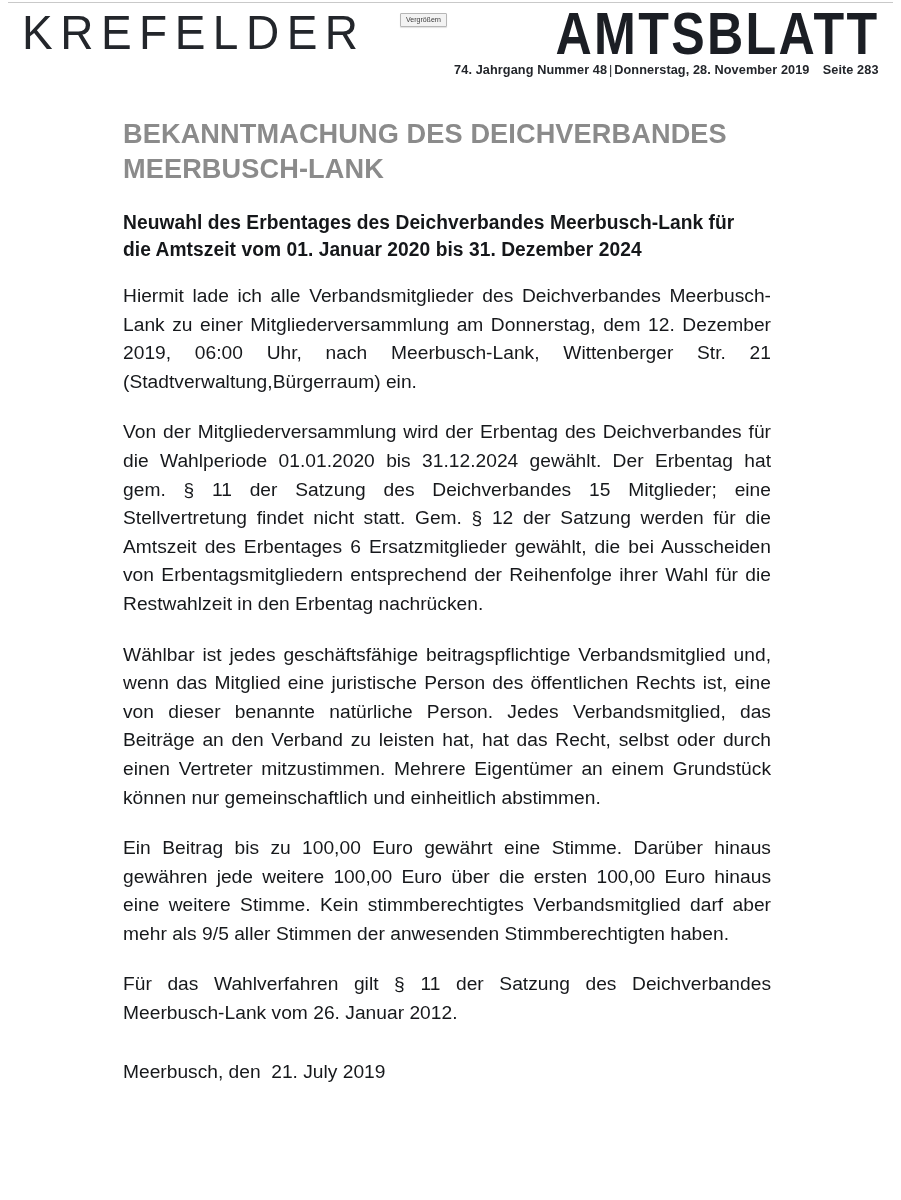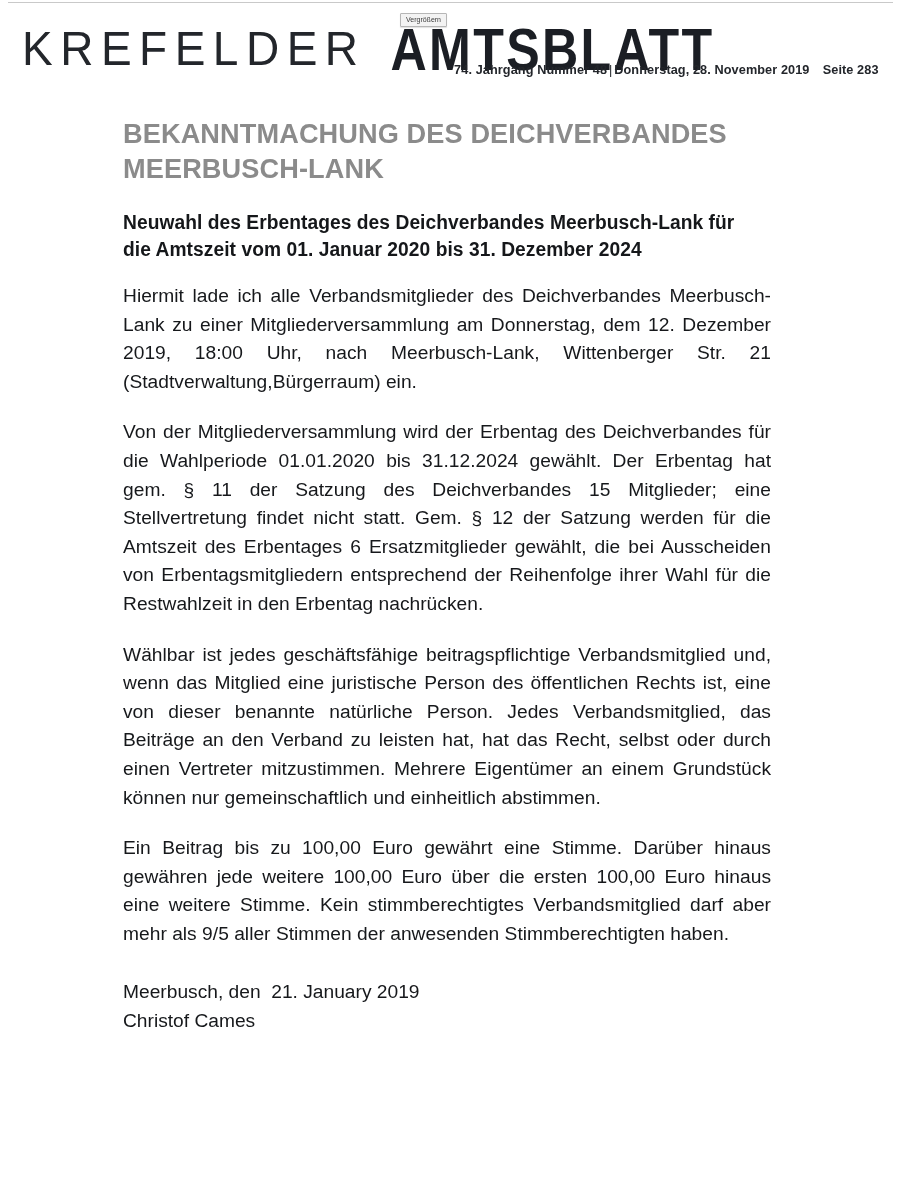--- a/index.html
+++ b/index.html
@@ -39,24 +39,24 @@
     position: absolute;
     top: 4px;
     left: 0;
     right: 0;
     height: 56px;
   }
 
   .masthead-inner {
     position: relative;
     height: 56px;
-    padding: 16px 20px 0 22px;
+    padding: 0 20px 0 22px;
     display: flex;
     align-items: flex-start;
-    justify-content: flex-start;
+    justify-content: space-between;
   }
 
   .wordmark-light {
     font-family: "Liberation Sans", sans-serif;
     font-weight: 400;
     font-size: 46px;
     line-height: 52px;
     letter-spacing: 7.5px;
     color: #23262b;
     white-space: nowrap;
@@ -188,28 +188,28 @@
   <div class="issue-line">
     <span>74. Jahrgang Nummer 48</span><span class="issue-sep">|</span><span>Donnerstag, 28. November 2019</span><span class="issue-page">Seite 283</span>
   </div>
 
   <div class="article">
 
     <h1 class="headline">BEKANNTMACHUNG DES DEICHVERBANDES MEERBUSCH-LANK</h1>
 
     <h2 class="subhead">Neuwahl des Erbentages des Deichverbandes Meerbusch-Lank für die Amtszeit vom 01. Januar 2020 bis 31. Dezember 2024</h2>
 
-    <p class="body first">Hiermit lade ich alle Verbandsmitglieder des Deichverbandes Meerbusch-Lank zu einer Mitgliederversammlung am Donnerstag, dem 12. Dezember 2019, 18:00 Uhr, nach Meerbusch-Lank, Wittenberger Str. 21 (Stadtverwaltung,Bürgerraum) ein.</p>
+    <p class="body first">Hiermit lade ich alle Verbandsmitglieder des Deichverbandes Meerbusch-Lank zu einer Mitgliederversammlung am Donnerstag, dem 12. Dezember 2019, 06:00 Uhr, nach Meerbusch-Lank, Wittenberger Str. 21 (Stadtverwaltung,Bürgerraum) ein.</p>
 
     <p class="body">Von der Mitgliederversammlung wird der Erbentag des Deichverbandes für die Wahlperiode 01.01.2020 bis 31.12.2024 gewählt. Der Erbentag hat gem. § 11 der Satzung des Deichverbandes 15 Mitglieder; eine Stellvertretung findet nicht statt. Gem. § 12 der Satzung werden für die Amtszeit des Erbentages 6 Ersatzmitglieder gewählt, die bei Ausscheiden von Erbentagsmitgliedern entsprechend der Reihenfolge ihrer Wahl für die Restwahlzeit in den Erbentag nachrücken.</p>
 
     <p class="body">Wählbar ist jedes geschäftsfähige beitragspflichtige Verbandsmitglied und, wenn das Mitglied eine juristische Person des öffentlichen Rechts ist, eine von dieser benannte natürliche Person. Jedes Verbandsmitglied, das Beiträge an den Verband zu leisten hat, hat das Recht, selbst oder durch einen Vertreter mitzustimmen. Mehrere Eigentümer an einem Grundstück können nur gemeinschaftlich und einheitlich abstimmen.</p>
 
     <p class="body">Ein Beitrag bis zu 100,00 Euro gewährt eine Stimme. Darüber hinaus gewähren jede weitere 100,00 Euro über die ersten 100,00 Euro hinaus eine weitere Stimme. Kein stimmberechtigtes Verbandsmitglied darf aber mehr als 9/5 aller Stimmen der anwesenden Stimmberechtigten haben.</p>
 
+    <p class="body">Für das Wahlverfahren gilt § 11 der Satzung des Deichverbandes Meerbusch-Lank vom 26. Januar 2012.</p>
 
     <div class="signature">
-      <div>Meerbusch, den  21. January 2019</div>
-      <div>Christof Cames</div>
+      <div>Meerbusch, den  21. July 2019</div>
     </div>
 
   </div>
 </div>
 
 </body></html>

